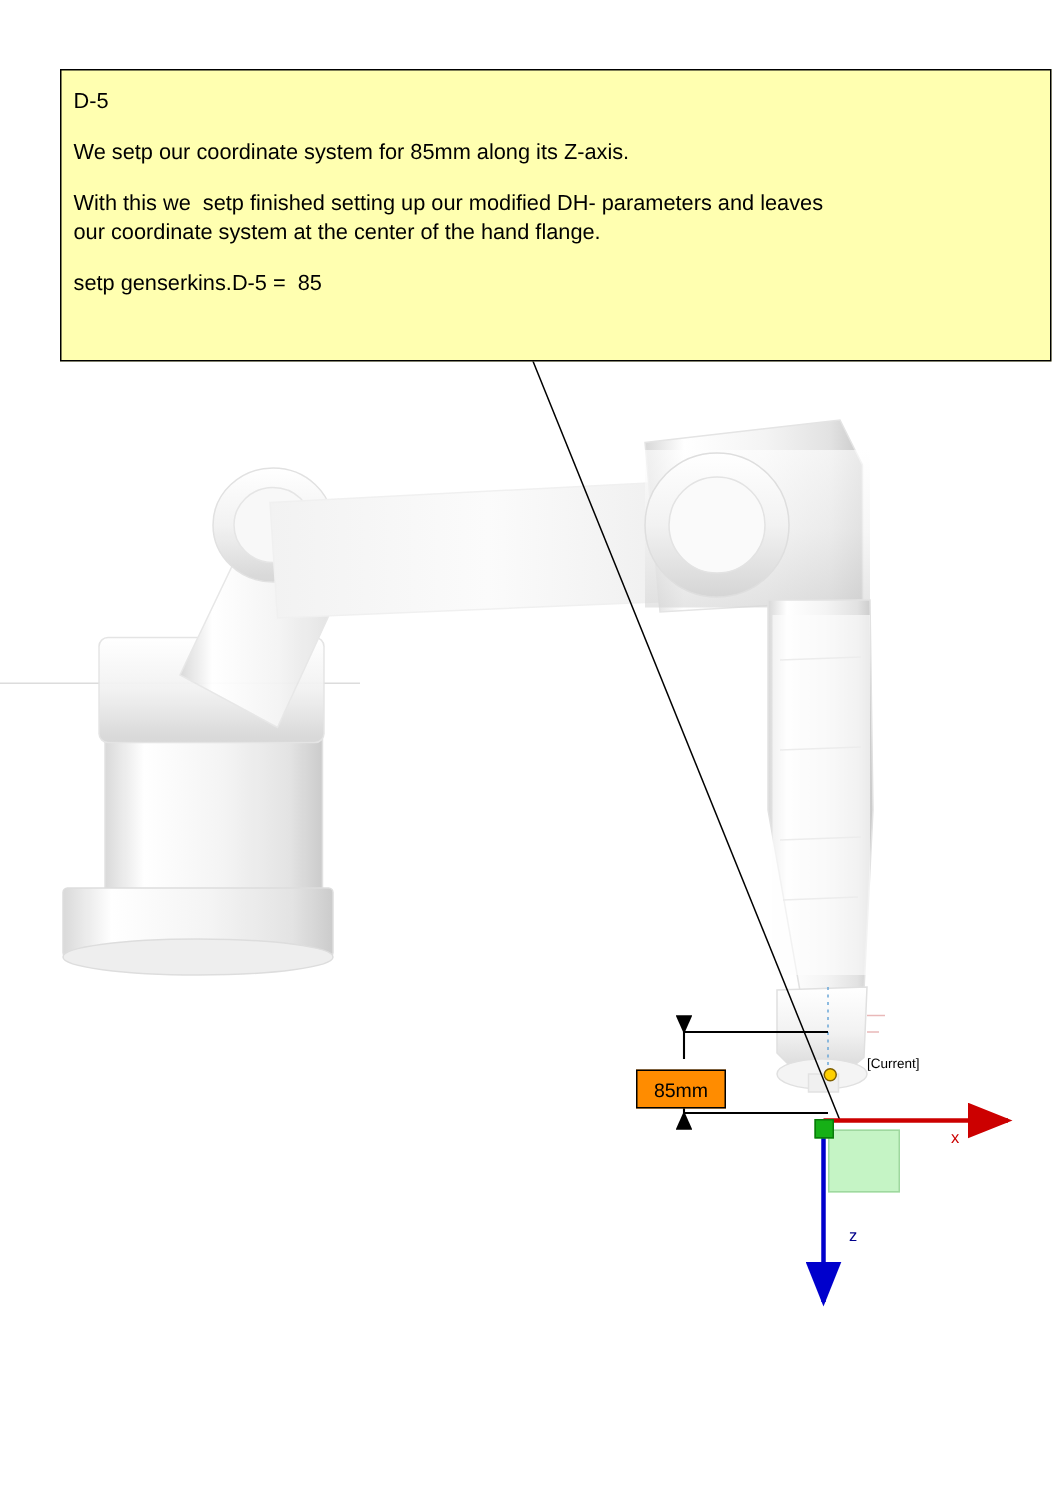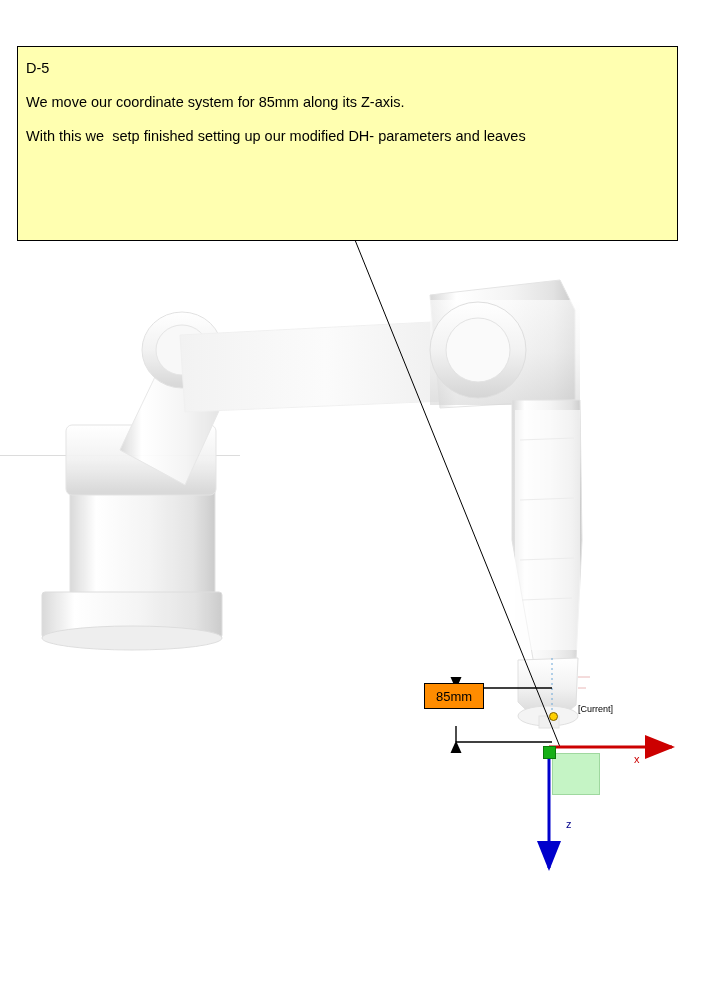--- a/index.html
+++ b/index.html
@@ -12,21 +12,21 @@
     height: 1000px;
     position: relative;
     overflow: hidden;
     font-family: "Liberation Sans", sans-serif;
     color: #000000;
   }
 
   
   #note-box {
     position: absolute;
-    left: 17px;
+    left: 40px;
     top: 46px;
     width: 661px;
     height: 195px;
     background: #ffffb0;
     border: 1px solid #000000;
     box-sizing: border-box;
     padding: 12px 6px 6px 8px;
     z-index: 40;
   }
   #note-box .note-line {
@@ -65,21 +65,21 @@
     width: 707px;
     height: 1000px;
     z-index: 35;
     pointer-events: none;
   }
 
   
   #dim-callout {
     position: absolute;
     left: 424px;
-    top: 683px;
+    top: 713px;
     width: 60px;
     height: 26px;
     background: #ff8c00;
     border: 1px solid #000000;
     box-sizing: border-box;
     display: flex;
     align-items: center;
     justify-content: center;
     font-size: 13px;
     z-index: 45;
@@ -241,17 +241,19 @@
 
 <div id="label-current" class="axis-label">[Current]</div>
 <div id="label-x" class="axis-label">x</div>
 <div id="label-z" class="axis-label">z</div>
 
 <div id="dim-callout">85mm</div>
 
 <div id="note-box">
   <div class="note-line">D-5</div>
   <div class="gap"></div>
-  <div class="note-line">We move our coordinate system for 85mm along its Z-axis.</div>
+  <div class="note-line">We setp our coordinate system for 85mm along its Z-axis.</div>
   <div class="gap"></div>
   <div class="note-line">With this we  setp finished setting up our modified DH- parameters and leaves</div>
+  <div class="note-line">our coordinate system at the center of the hand flange.</div>
   <div class="gap"></div>
+  <div class="note-line">setp genserkins.D-5 =  85</div>
 </div>
 
 </body></html>

